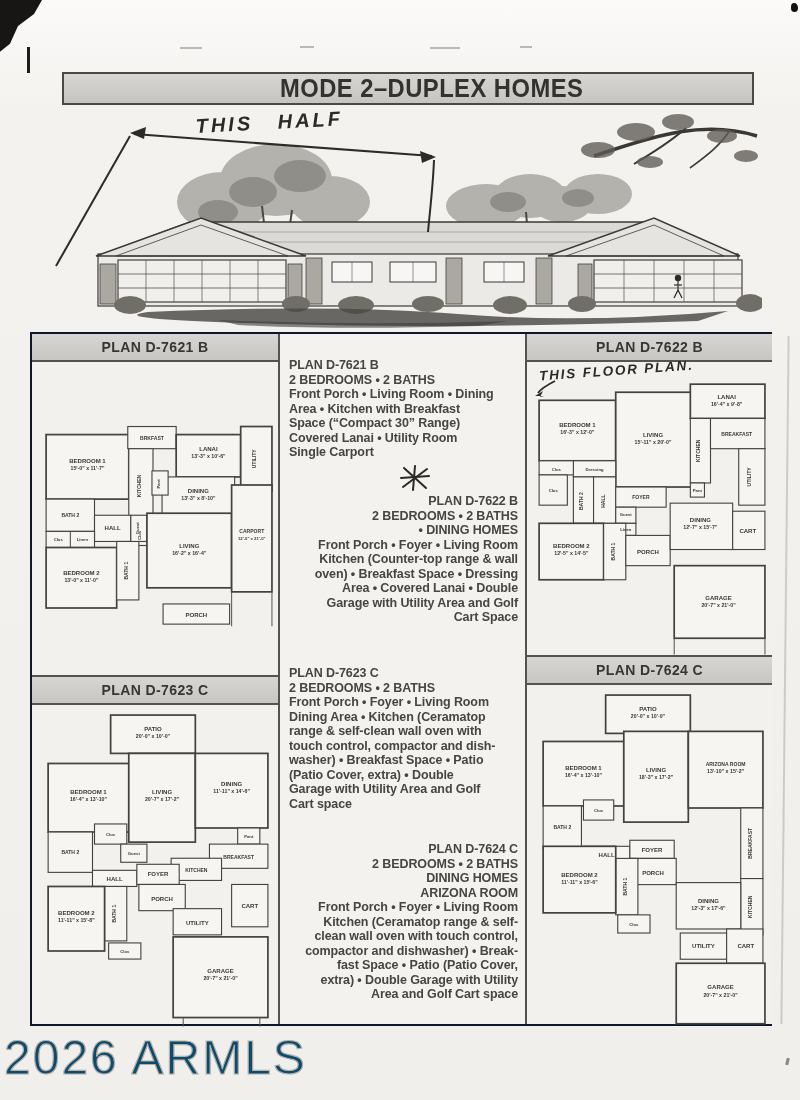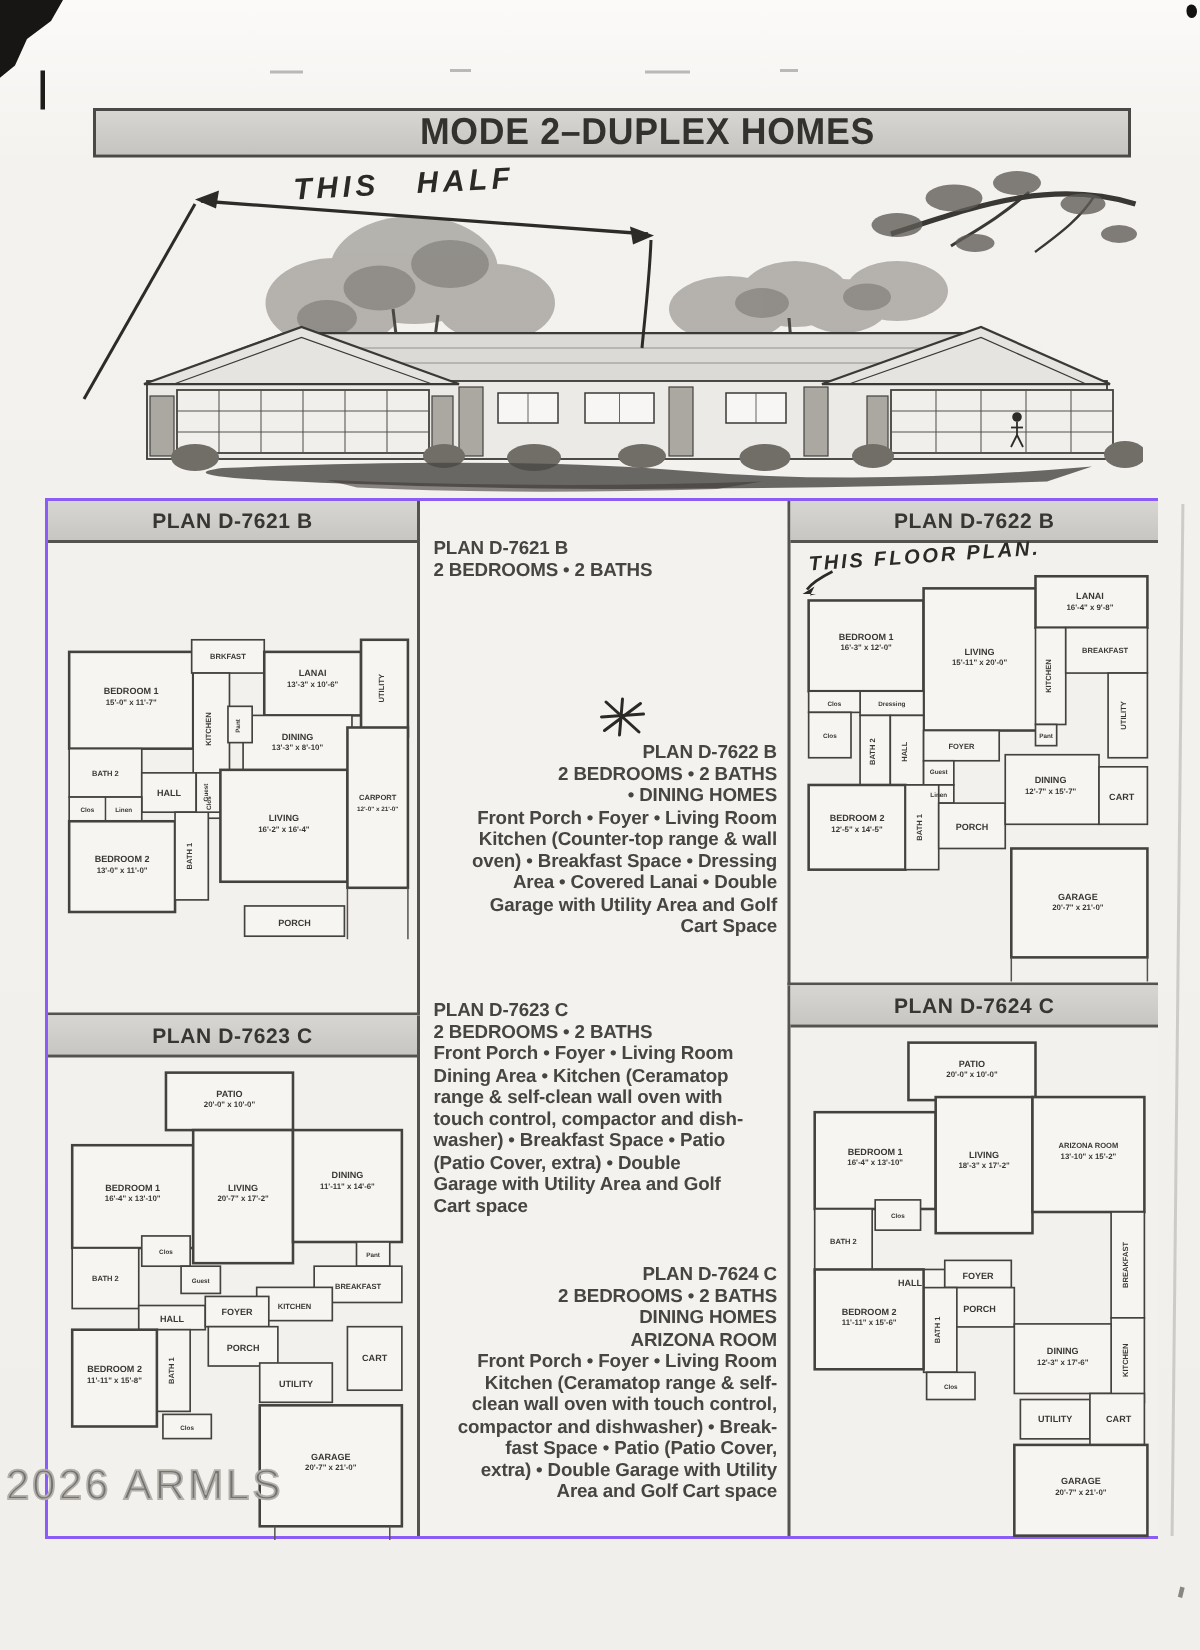--- a/index.html
+++ b/index.html
@@ -21,21 +21,21 @@
   .hdr-bar{position:absolute;left:62px;top:72px;width:692px;height:33px;box-sizing:border-box;
     background:linear-gradient(#d8d6d2,#c6c4c0);border:2px solid #4b4947;
     display:flex;align-items:flex-start;justify-content:center;padding-left:48px;}
   .hdr-bar span{font-size:25px;font-weight:bold;color:#34322e;letter-spacing:.5px;transform:scaleX(.95);white-space:nowrap;}
 
   
   .illus{position:absolute;left:38px;top:106px;width:724px;height:224px;}
 
   
   .grid{position:absolute;left:30px;top:332px;width:742px;height:694px;box-sizing:border-box;
-    border:2px solid #8b5cf6;background:#f4f2ef;text-decoration:underline;}
+    border:2px solid #0f172a;background:#f4f2ef;text-decoration:underline;}
   .panel{position:absolute;box-sizing:border-box;background:#f3f1ee;}
   .panel-tl{left:0;top:0;width:248px;height:343px;border-right:2px solid #55534f;border-bottom:2px solid #55534f;}
   .panel-bl{left:0;top:343px;width:248px;height:347px;border-right:2px solid #55534f;}
   .panel-tr{left:493px;top:0;width:247px;height:323px;border-left:2px solid #55534f;border-bottom:2px solid #55534f;}
   .panel-br{left:493px;top:323px;width:247px;height:367px;border-left:2px solid #55534f;}
   .panel-hdr{height:26px;background:linear-gradient(#d8d6d2,#c8c6c2);border-bottom:2px solid #55534f;
     display:flex;align-items:center;justify-content:center;font-weight:bold;font-size:14px;color:#383633;letter-spacing:.4px;}
   .plan-svg{display:block;width:100%;}
 
   
@@ -45,22 +45,22 @@
   .desc.right{text-align:right;}
   .desc .body{white-space:pre-line;}
   .hand-mark{position:absolute;left:118px;top:130px;}
 
   
   .hand-note{position:absolute;top:29px;left:12px;font-style:italic;font-weight:600;font-size:13.5px;
     letter-spacing:1.8px;color:#2c2a27;transform:rotate(-4deg);white-space:nowrap;}
   .hand-arrow{position:absolute;top:45px;left:4px;}
 
   
-  .watermark{position:absolute;left:4px;top:974px;font-size:28px;font-weight:500;letter-spacing:2px;
-    color:#737373;-webkit-text-stroke:1.2px #b3b0aa;white-space:nowrap;}
+  .watermark{position:absolute;left:4px;top:1030px;font-size:48px;font-weight:500;letter-spacing:2px;
+    color:#0c4a6e;-webkit-text-stroke:1.2px #b3b0aa;white-space:nowrap;}
 
   
   .room{fill:#f7f5f2;stroke:#44423e;stroke-width:1.1;}
   .w2{stroke-width:1.7;}
   .rn{font:bold 6px "Liberation Sans",sans-serif;fill:#3a3835;}
   .rd{font:bold 5.2px "Liberation Sans",sans-serif;fill:#3a3835;}
   .rs{font:bold 4.2px "Liberation Sans",sans-serif;fill:#3a3835;}
   .rt{font:bold 5px "Liberation Sans",sans-serif;fill:#3a3835;}
   .drv{stroke:#55534f;stroke-width:1;fill:none;}
   .hand-svg{font:600 italic 20px "Liberation Sans",sans-serif;letter-spacing:3px;word-spacing:16px;fill:#2c2a27;}
@@ -413,20 +413,25 @@
       <text class="rn" x="217" y="261" text-anchor="middle">CART</text>
       <text class="rn" x="192" y="302" text-anchor="middle">GARAGE</text>
       <text class="rd" x="192" y="309" text-anchor="middle">20'-7" x 21'-0"</text>
     </svg>
   </div>
 
   <div class="center-col">
     <div class="desc" style="top:24px">
       <div>PLAN D-7621 B</div>
       <div>2 BEDROOMS • 2 BATHS</div>
+      <div class="body">Front Porch • Living Room • Dining
+Area • Kitchen with Breakfast
+Space (“Compact 30” Range)
+Covered Lanai • Utility Room
+Single Carport</div>
     </div>
 
     <svg class="hand-mark" width="34" height="28" viewBox="0 0 34 28">
       <g stroke="#2b2926" stroke-width="2" stroke-linecap="round" fill="none">
         <path d="M17,2 L15,26"></path>
           <path d="M3,14 L31,12"></path>
           <path d="M6,4 L28,24"></path>
           <path d="M29,5 L5,23"></path>
       </g>
     </svg>

